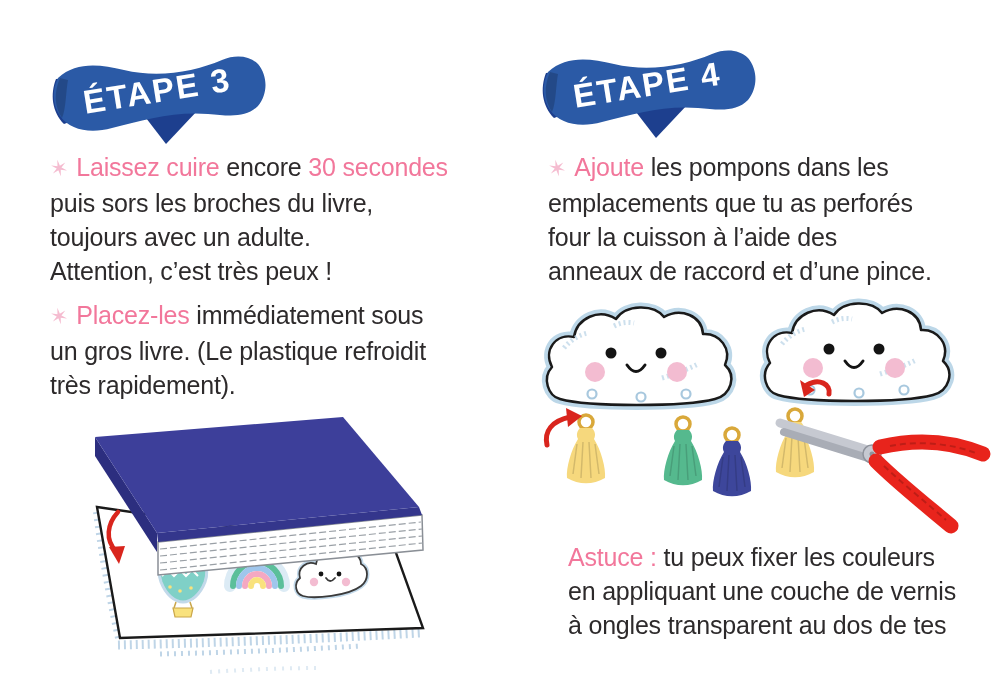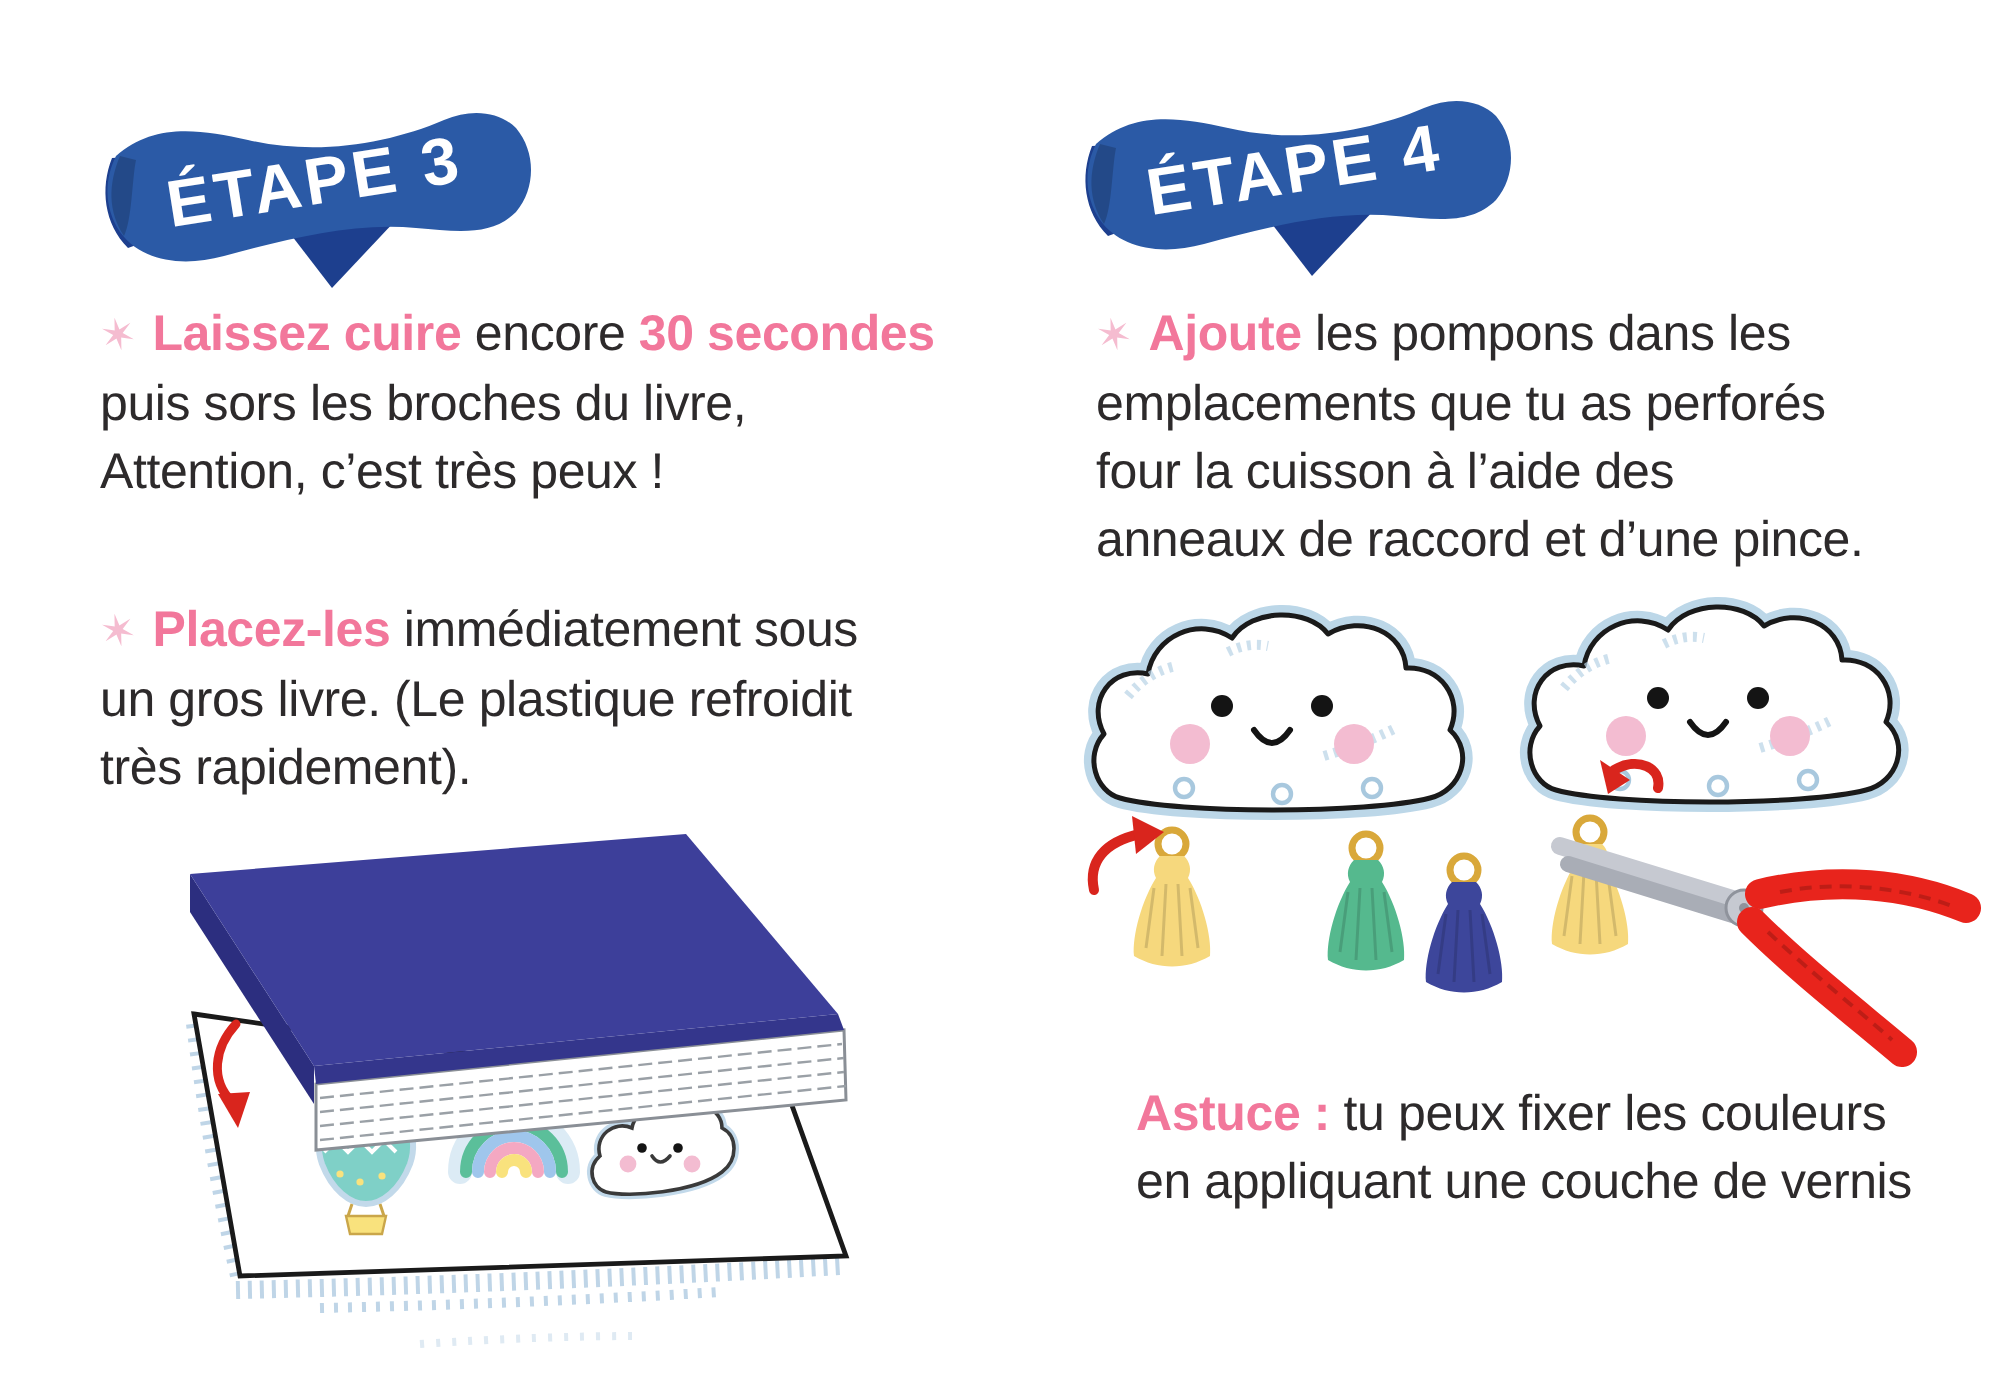--- a/index.html
+++ b/index.html
@@ -1,21 +1,21 @@
 <!DOCTYPE html>
 <html lang="fr"><head>
 <meta charset="utf-8">
 <style>
   html,body{margin:0;padding:0;background:#ffffff;}
   #page{position:relative;width:1000px;height:693px;background:#ffffff;overflow:hidden;
         font-family:"Liberation Sans",sans-serif;}
   .abs{position:absolute;}
   .para{position:absolute;}
   .line{white-space:nowrap;font-size:25px;line-height:34px;color:#2d2a2b;letter-spacing:-0.2px;}
-  .lead{font-weight:bold;color:#f2779b;}
+  .lead{font-weight:normal;color:#f2779b;}
   .star{display:inline-block;color:#f5bcd0;font-size:22px;margin-right:8px;transform:rotate(-12deg);}
   .banner-text{font-family:"Liberation Sans",sans-serif;font-weight:bold;letter-spacing:2px;fill:#ffffff;}
   svg{display:block;}
 </style>
 </head>
 <body>
 
 <div id="page">
 
   <svg class="abs" style="left:46px;top:34px" width="230" height="110" viewBox="0 0 230 110">
@@ -24,20 +24,21 @@
     <path d="M12,44 C30,28 52,30 78,36 C112,44 148,38 176,26 C190,20 204,22 212,30
              C222,42 222,60 212,72 C200,84 184,82 162,80 C130,77 96,86 66,94
              C44,100 24,96 14,82 C6,70 6,56 12,44 Z" fill="#2b5aa6"></path>
     <path d="M14,44 C8,58 8,72 16,84 C20,76 20,56 22,46 Z" fill="rgba(0,0,0,0.18)"></path>
     <text class="banner-text" x="0" y="0" font-size="33" text-anchor="middle" transform="translate(113,68) rotate(-9)">ÉTAPE 3</text>
   </svg>
 
   <div class="para" style="left:50px;top:150px">
     <div class="line"><span class="star">✶</span><span class="lead">Laissez cuire</span><span> encore </span><span class="lead">30 secondes</span></div>
     <div class="line">puis sors les broches du livre,</div>
+    <div class="line">toujours avec un adulte.</div>
     <div class="line">Attention, c’est très peux !</div>
   </div>
 
   <div class="para" style="left:50px;top:298px">
     <div class="line"><span class="star">✶</span><span class="lead">Placez-les</span><span> immédiatement sous</span></div>
     <div class="line">un gros livre. (Le plastique refroidit</div>
     <div class="line">très rapidement).</div>
   </div>
 
   <svg class="abs" style="left:60px;top:400px" width="410" height="290" viewBox="0 0 410 290">
@@ -169,15 +170,16 @@
       <circle cx="334" cy="158" r="2.5" fill="#8f939c"></circle>
       <path d="M342,151 C380,142 416,146 445,158" fill="none" stroke="#e8241c" stroke-width="15" stroke-linecap="round"></path>
       <path d="M338,165 C360,187 388,209 413,230" fill="none" stroke="#e8241c" stroke-width="15" stroke-linecap="round"></path>
       <path d="M352,150 C382,144 414,148 438,157 M346,170 C366,189 390,208 408,224" fill="none" stroke="rgba(0,0,0,0.18)" stroke-width="2" stroke-dasharray="6 4"></path>
     </g>
   </svg>
 
   <div class="para" style="left:568px;top:540px">
     <div class="line"><span class="lead">Astuce :</span><span> tu peux fixer les couleurs</span></div>
     <div class="line">en appliquant une couche de vernis</div>
+    <div class="line">à ongles transparent au dos de tes</div>
   </div>
 
 </div>
 
 </body></html>

